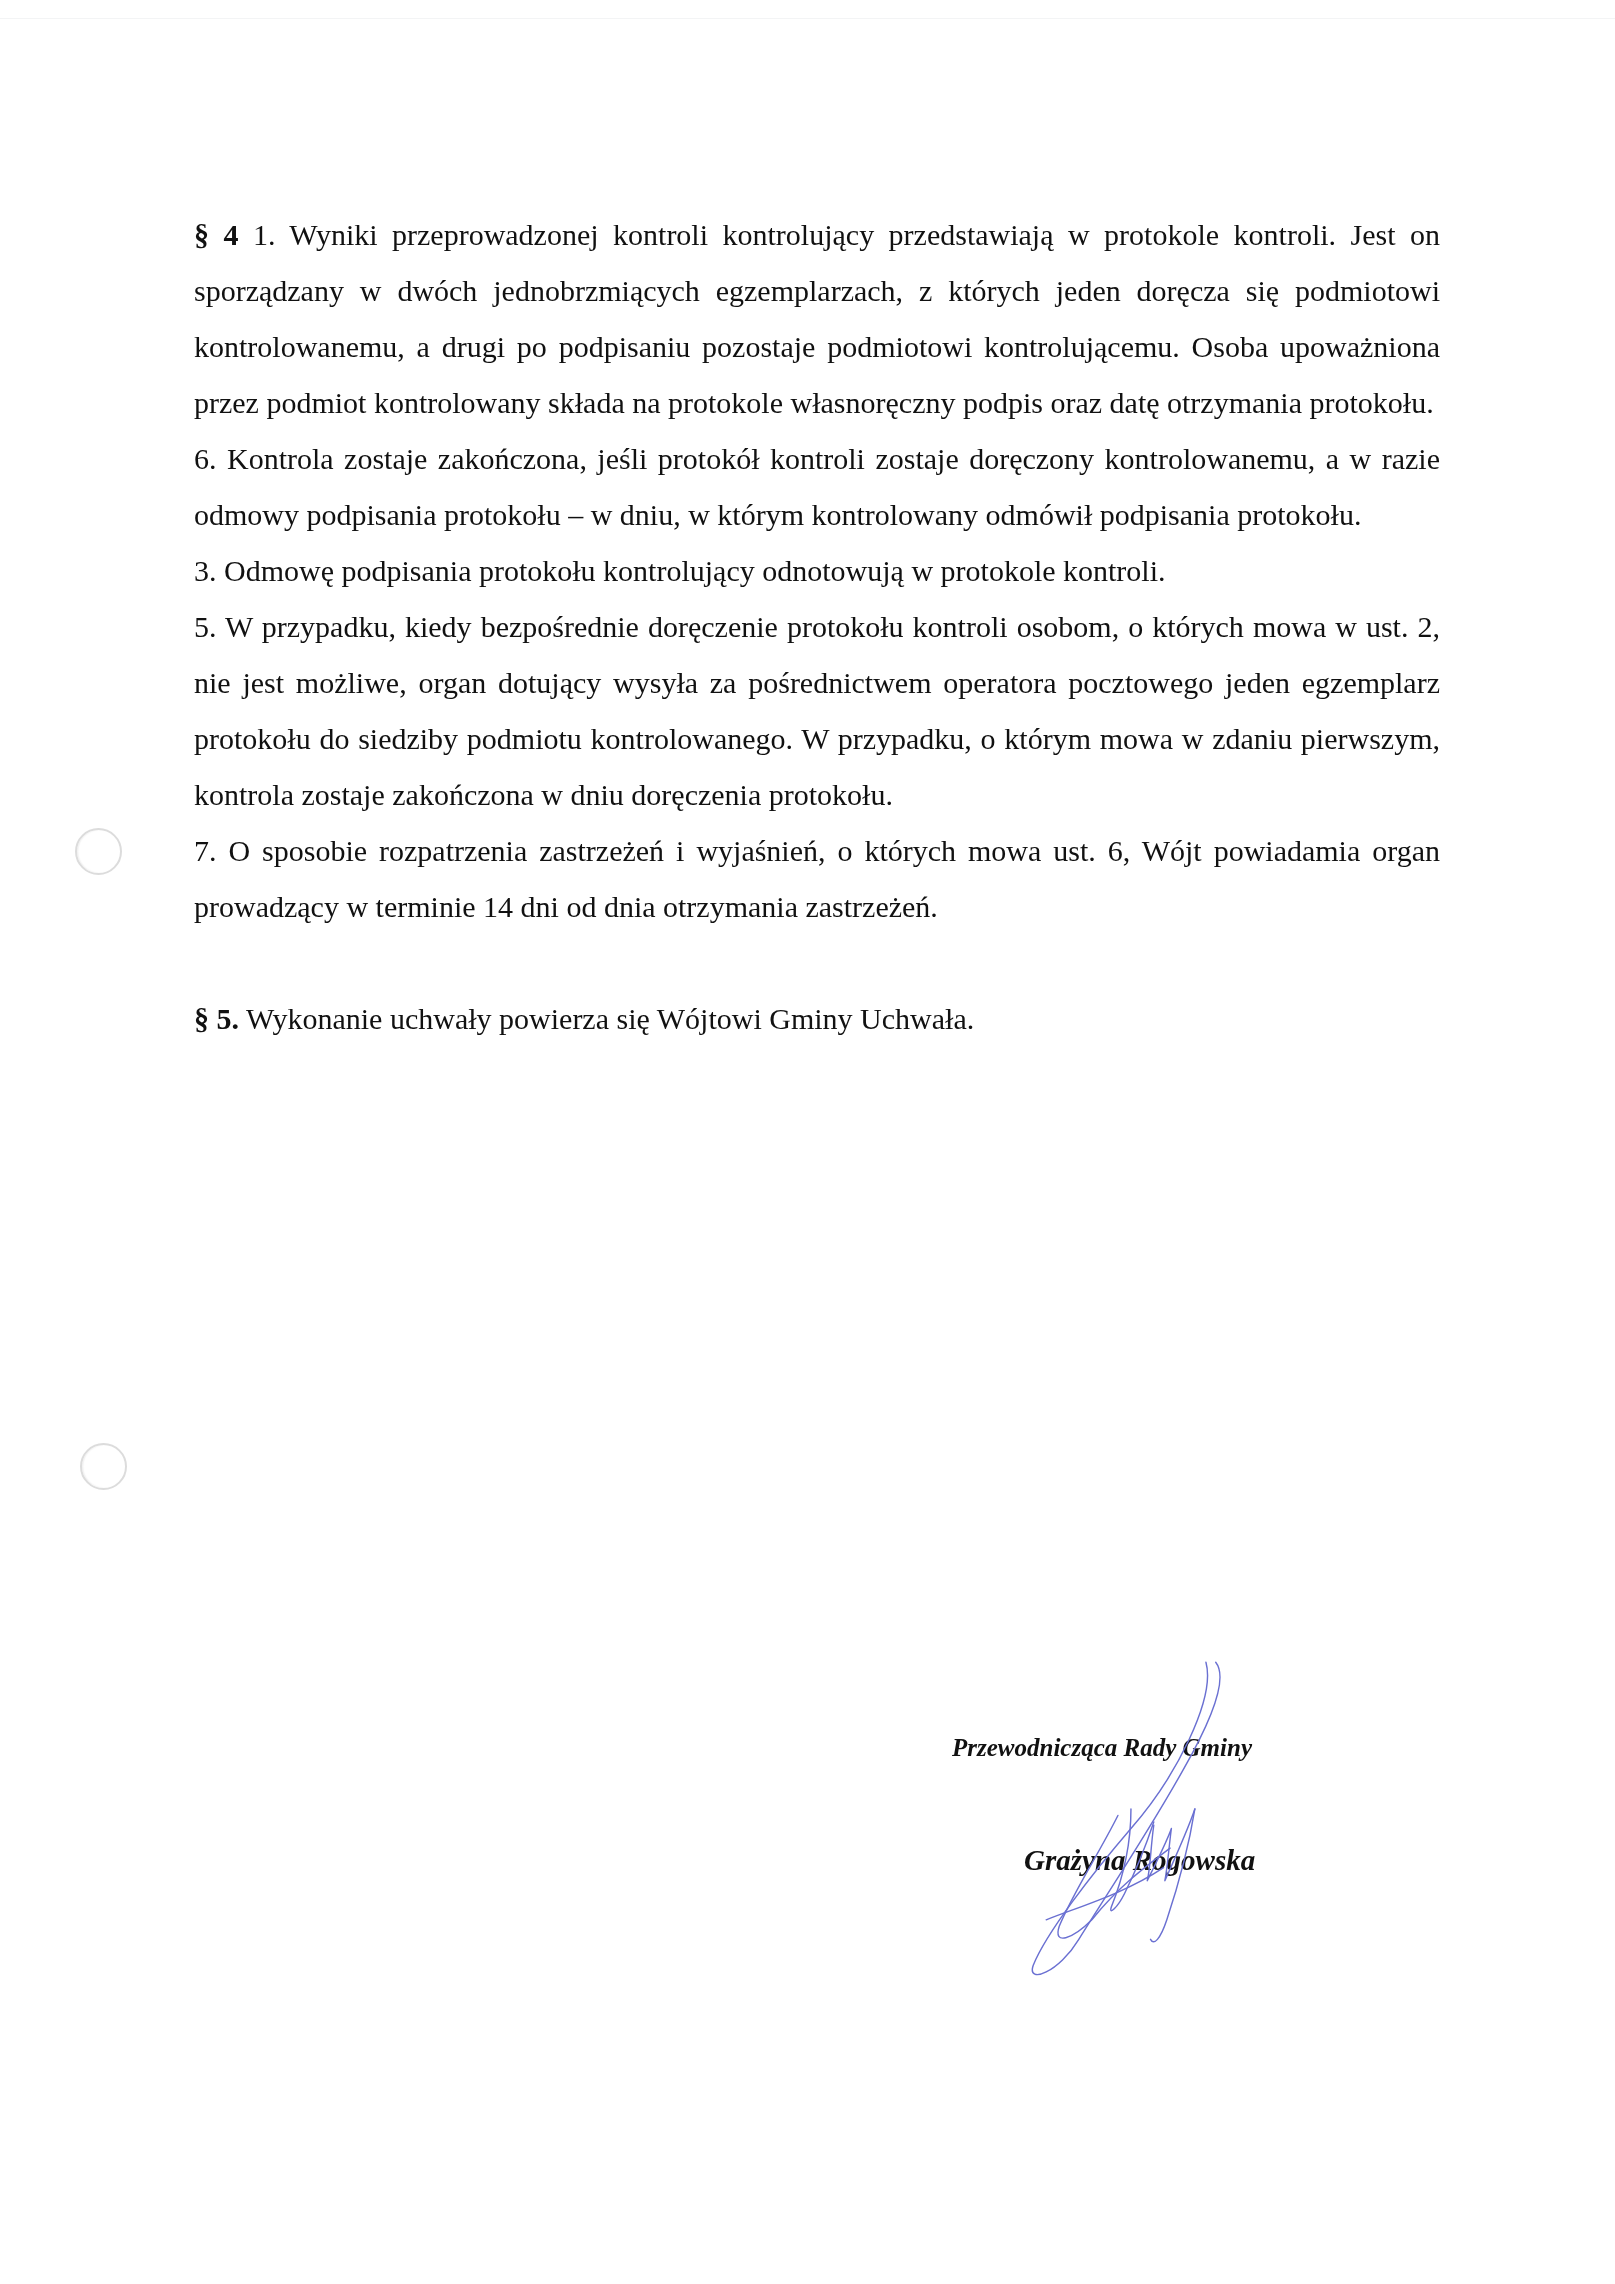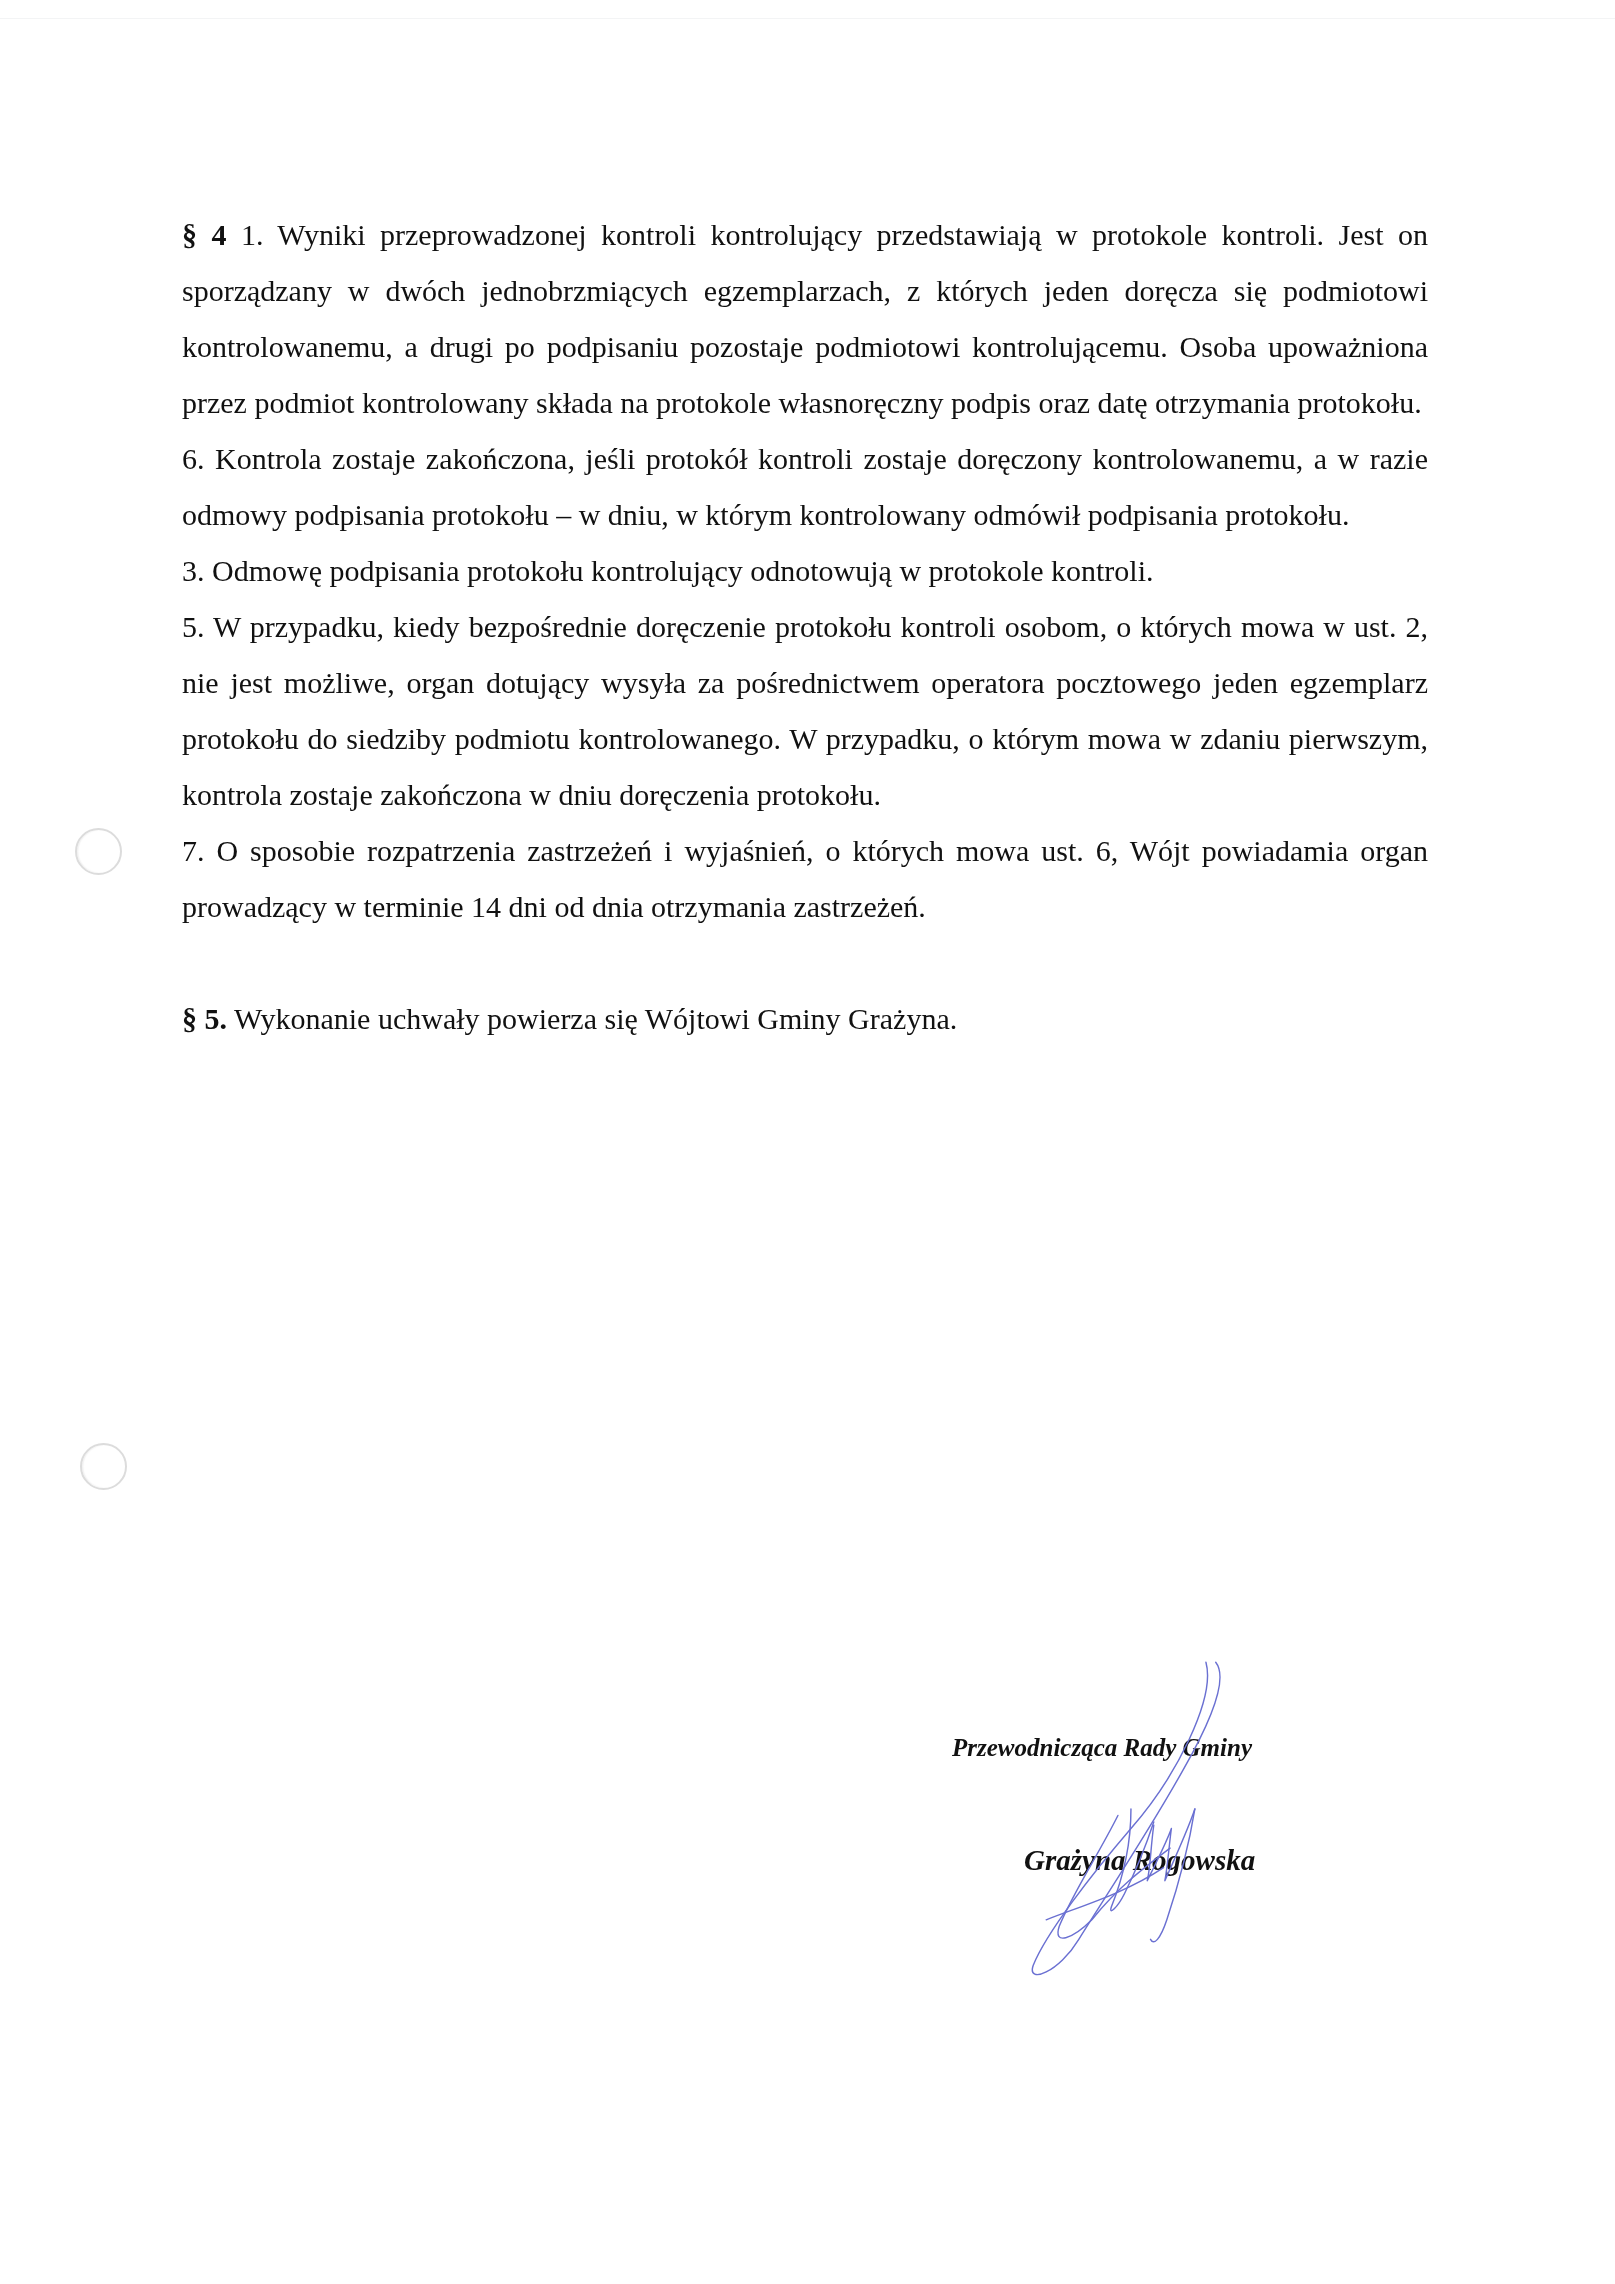--- a/index.html
+++ b/index.html
@@ -30,21 +30,21 @@
       border-radius: 50%;
       border: 2px solid #dcdcdc;
       box-shadow: inset 1.3px 0 1.3px rgba(0,0,0,0.06);
       background: #ffffff;
     }
     .punch-hole.h1 { left: 75px; top: 828px; }
     .punch-hole.h2 { left: 80px; top: 1443px; }
 
     .page-body {
       position: absolute;
-      left: 182px;
+      left: 194px;
       top: 207px;
       width: 1246px;
       font-size: 30px;
       line-height: 56px;
     }
     .para {
       margin: 0;
       text-align: justify;
       text-align-last: left;
     }
@@ -100,21 +100,21 @@
 
 <div class="page-body">
   <p class="para"><span class="sec">§ 4</span><span> 1. Wyniki przeprowadzonej kontroli kontrolujący przedstawiają w protokole kontroli. Jest on sporządzany w dwóch jednobrzmiących egzemplarzach, z których jeden doręcza się podmiotowi  kontrolowanemu, a drugi po podpisaniu pozostaje podmiotowi kontrolującemu. Osoba upoważniona przez podmiot kontrolowany składa na protokole własnoręczny podpis oraz datę otrzymania protokołu.</span></p>
   <p class="para"><span>6. Kontrola zostaje zakończona, jeśli protokół kontroli zostaje doręczony kontrolowanemu, a w razie odmowy podpisania protokołu – w dniu, w którym kontrolowany odmówił podpisania protokołu.</span></p>
   <p class="para"><span>3. Odmowę podpisania protokołu kontrolujący odnotowują w protokole kontroli.</span></p>
   <p class="para"><span>5. W przypadku, kiedy bezpośrednie doręczenie protokołu kontroli osobom, o których mowa w ust. 2, nie jest możliwe, organ dotujący wysyła za pośrednictwem operatora pocztowego jeden egzemplarz protokołu do siedziby podmiotu kontrolowanego. W przypadku, o którym mowa w zdaniu pierwszym, kontrola zostaje zakończona w dniu doręczenia protokołu.</span></p>
   <p class="para"><span>7.  O sposobie rozpatrzenia zastrzeżeń i wyjaśnień, o których mowa ust. 6, Wójt powiadamia organ prowadzący  w terminie 14 dni od dnia otrzymania zastrzeżeń.</span></p>
 
   <div class="gap-1"></div>
 
-  <p class="para"><span class="sec">§ 5.</span><span> Wykonanie uchwały powierza się Wójtowi Gminy Grażyna.</span></p>
+  <p class="para"><span class="sec">§ 5.</span><span> Wykonanie uchwały powierza się Wójtowi Gminy Uchwała.</span></p>
 
   <div class="gap-1"></div>
 
 </div>
 
 <div class="signature-block">
   <div class="sig-title">Przewodnicząca Rady Gminy</div>
   <div class="sig-name">Grażyna Rogowska</div>
 </div>
 

